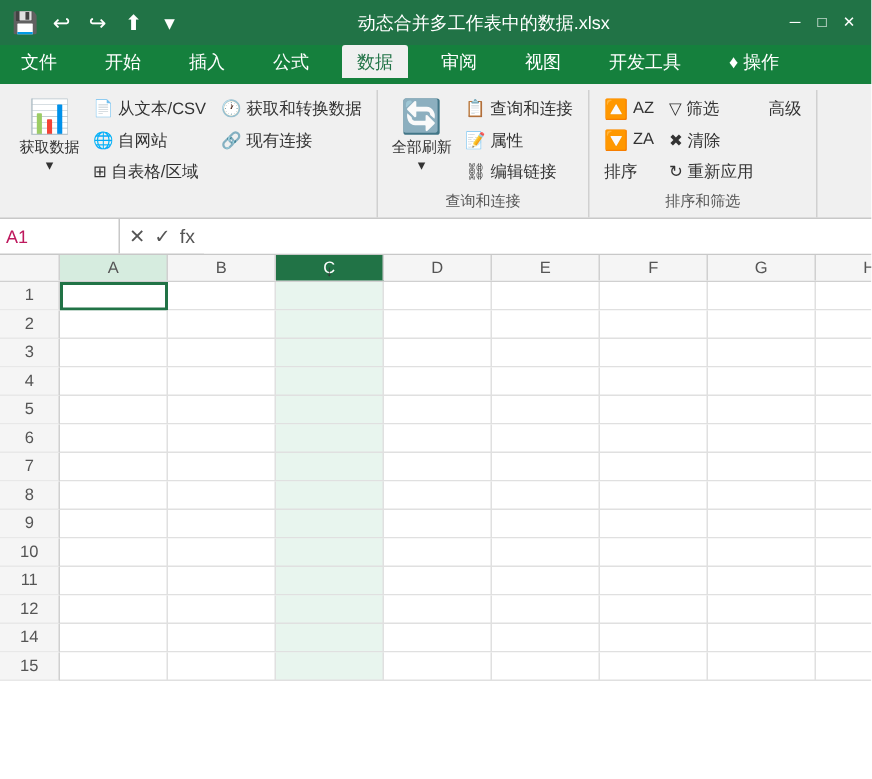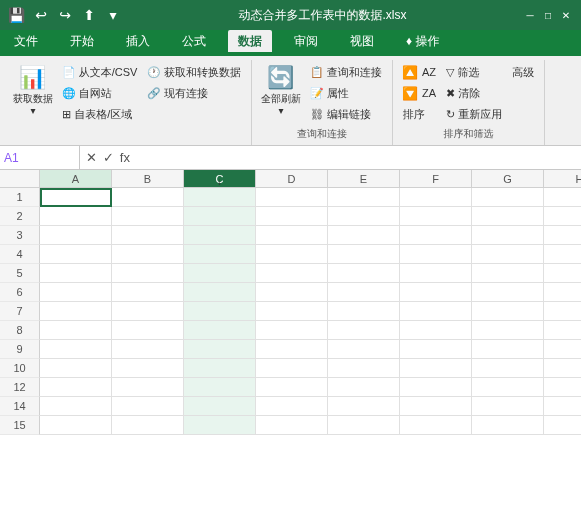--- a/index.html
+++ b/index.html
@@ -36,21 +36,20 @@
       color: white;
       font-size: 12px;
       display: flex;
       align-items: center;
       cursor: pointer;
       border-radius: 2px 2px 0 0;
     }
     .ribbon-tab.active {
       background: #f0f0f0;
       color: #217346;
-      font-weight: bold;
     }
 
     
     .ribbon {
       height: 90px;
       background: #f0f0f0;
       border-bottom: 1px solid #c8c8c8;
       display: flex;
       align-items: stretch;
       padding: 4px 0 0 4px;
@@ -114,21 +113,21 @@
       background: white;
     }
     .name-box {
       width: 80px;
       height: 100%;
       border-right: 1px solid #c8c8c8;
       display: flex;
       align-items: center;
       padding: 0 4px;
       font-size: 12px;
-      color: #8b5cf6;
+      color: #be185d;
     }
     .formula-bar-icons {
       display: flex;
       align-items: center;
       padding: 0 4px;
       gap: 2px;
       color: #555;
       font-size: 13px;
     }
     .formula-bar-icon { cursor: pointer; padding: 0 2px; }
@@ -249,20 +248,21 @@
 </div>
 
 <div class="ribbon-tabs">
   <div class="ribbon-tab">文件</div>
   <div class="ribbon-tab">开始</div>
   <div class="ribbon-tab">插入</div>
   <div class="ribbon-tab">公式</div>
   <div class="ribbon-tab active">数据</div>
   <div class="ribbon-tab">审阅</div>
   <div class="ribbon-tab">视图</div>
+  <div class="ribbon-tab">开发工具</div>
   <div class="ribbon-tab">♦ 操作</div>
 </div>
 
 <div class="ribbon">
 
   <div class="ribbon-group">
     <div class="ribbon-group-content">
       <div class="ribbon-btn-large">
         <span class="icon">📊</span>
         <span>获取数据 ▾</span>
@@ -489,20 +489,31 @@
       <div class="cell"></div>
       <div class="cell"></div>
       <div class="cell col-highlighted"></div>
       <div class="cell"></div>
       <div class="cell"></div>
       <div class="cell"></div>
       <div class="cell"></div>
       <div class="cell"></div>
     </div>
     <div class="grid-row">
+      <div class="row-header">11</div>
+      <div class="cell"></div>
+      <div class="cell"></div>
+      <div class="cell col-highlighted"></div>
+      <div class="cell"></div>
+      <div class="cell"></div>
+      <div class="cell"></div>
+      <div class="cell"></div>
+      <div class="cell"></div>
+    </div>
+    <div class="grid-row">
       <div class="row-header">12</div>
       <div class="cell"></div>
       <div class="cell"></div>
       <div class="cell col-highlighted"></div>
       <div class="cell"></div>
       <div class="cell"></div>
       <div class="cell"></div>
       <div class="cell"></div>
       <div class="cell"></div>
     </div>

